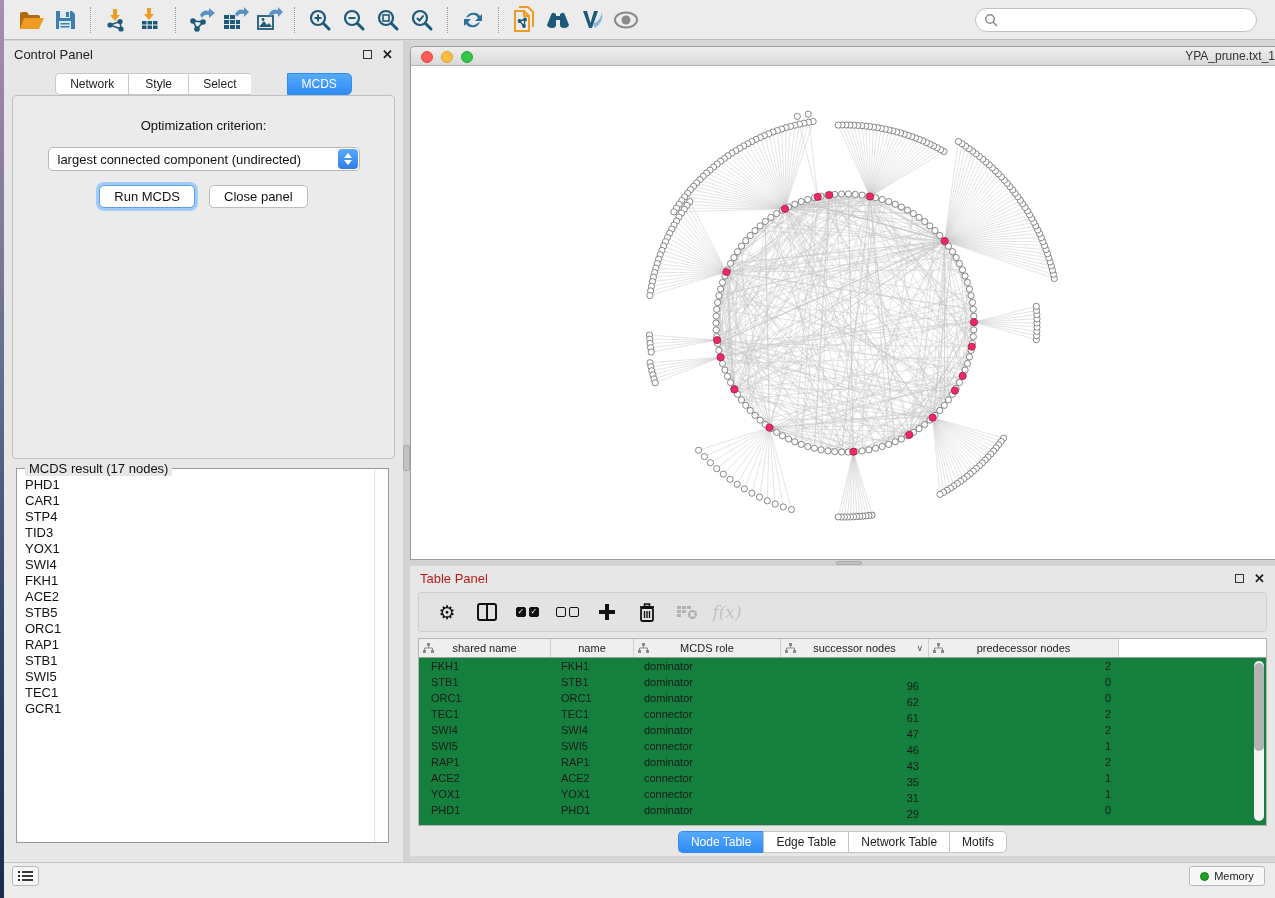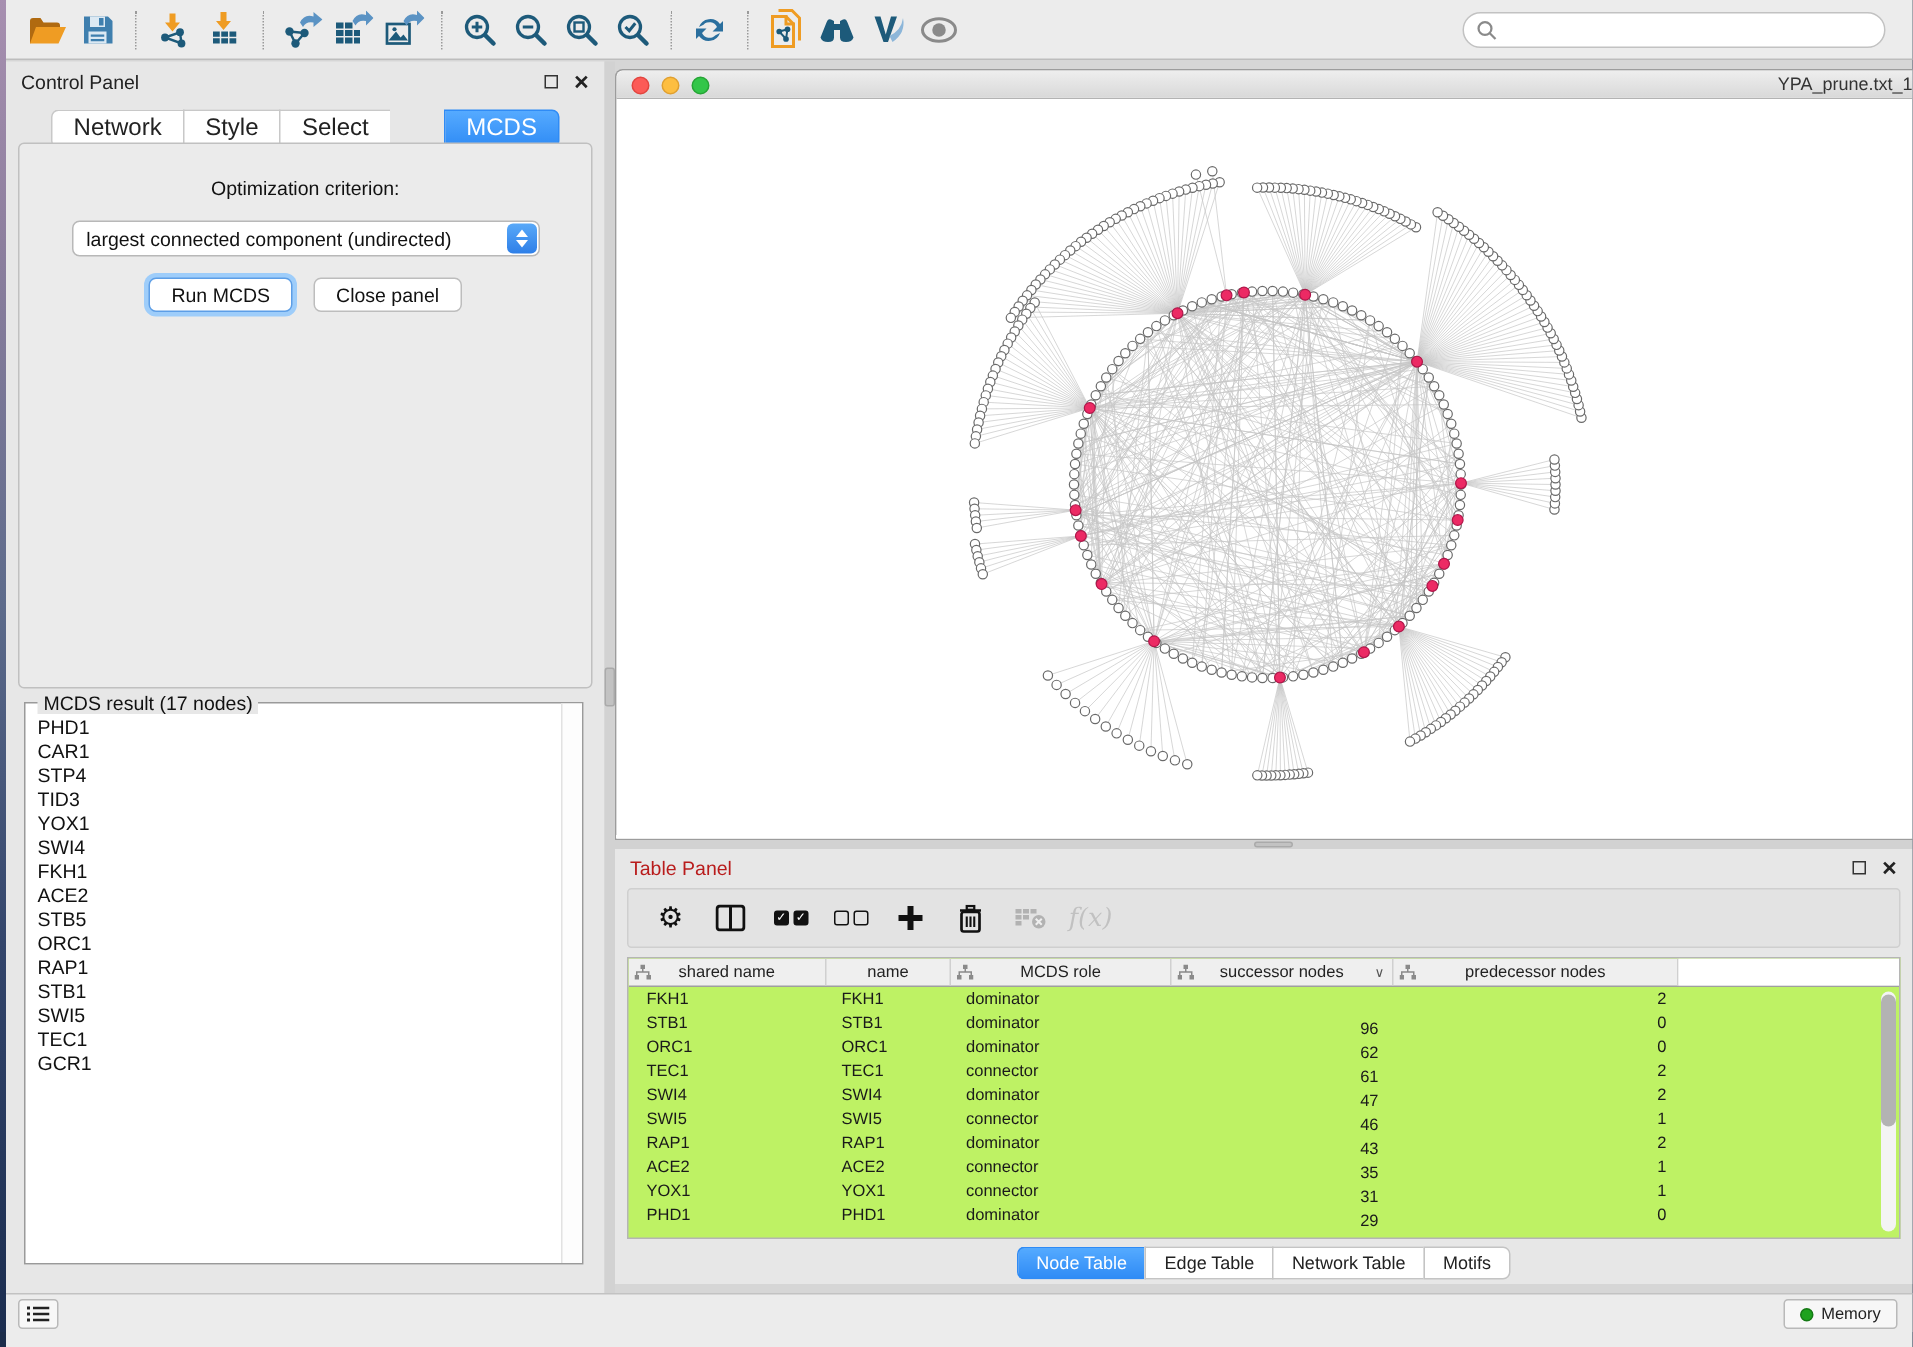--- a/index.html
+++ b/index.html
@@ -27,21 +27,21 @@
   #toolbar-search input { border:none; outline:none; flex:1; font-size:12px; background:transparent; }
 
   
   #control-panel { position:absolute; left:0; top:41px; width:399px; height:821px; background:#e7e7e7; }
   #cp-header { height:26px; display:flex; align-items:center; padding:0 10px; }
   #cp-title { font-size:13px; color:#222; }
   .win-icons { margin-left:auto; display:flex; gap:10px; align-items:center; }
   .float-glyph { width:9px; height:9px; border:1.5px solid #333; display:inline-block; }
   .close-glyph { font-size:13px; font-weight:bold; color:#222; line-height:9px; }
   #cp-tabs { display:flex; justify-content:center; margin-top:6px; }
-  .cp-tab { font-size:16px; padding:3px 14px; background:#ffffff; border:1px solid #c8c8c8;
+  .cp-tab { font-size:12px; padding:3px 14px; background:#ffffff; border:1px solid #c8c8c8;
     border-right:none; color:#222; min-width:60px; text-align:center; }
   .cp-tab:first-child { border-radius:5px 0 0 5px; }
   .cp-tab:last-child { border-radius:0 5px 5px 0; border-right:1px solid #c8c8c8; }
   .cp-tab.selected { background:linear-gradient(180deg,#55aaff,#2f8bf5); color:#fff; border-color:#2f8bf5;margin-left:36px; }
   #cp-body { position:absolute; left:8px; top:54px; width:383px; height:364px;
     background:#ebebeb; border:1px solid #c0c0c0; border-radius:4px; }
   #opt-label { text-align:center; font-size:13px; color:#111; margin-top:22px; }
   #opt-select { position:relative; margin:14px auto 0 auto; width:312px; height:24px;
     background:#ffffff; border:1px solid #b8b8b8; border-radius:5px;
     display:flex; align-items:center; padding-left:9px; font-size:13px; color:#111; }
@@ -96,21 +96,21 @@
   .tp-icon { width:28px; height:28px; display:flex; align-items:center; justify-content:center; }
   .tp-icon.disabled { opacity:.45; }
   .gear-glyph { font-size:19px; color:#111; line-height:1; }
   .fx-glyph { font-family:"DejaVu Serif", serif; font-style:italic; font-size:17px; color:#9a9a9a; }
   .chkpair { display:flex; gap:3px; }
   .chk { width:10px; height:10px; border:1.5px solid #111; border-radius:2px; position:relative; }
   .chk.checked { background:#111; }
   .chk.checked::after { content:"✓"; color:#fff; font-size:8px; position:absolute; left:1px; top:-1px; }
 
   #node-table { position:absolute; left:8px; top:72px; width:849px; height:188px;
-    background:#bef264; border:1px solid #b5b5b5; overflow:hidden; }
+    background:#15803d; border:1px solid #b5b5b5; overflow:hidden; }
   #nt-header { display:grid; grid-template-columns:132px 83px 147px 148px 190px 1fr;
     height:19px; border-bottom:1px solid #9f9f9f; background:#efefef; }
   .nt-hcell { position:relative; border-right:1px solid #d0d0d0; font-size:11px; color:#222;
     display:flex; align-items:center; justify-content:center; gap:4px; }
   .nt-hcell:last-child { border-right:none; background:#ffffff; }
   .tree-ico { position:absolute; left:4px; top:4px; }
   .sort-chev { position:absolute; right:5px; color:#555; font-size:9px; }
   #nt-rows { font-size:11px; color:#1a1a1a; }
   .nt-row { display:grid; grid-template-columns:132px 83px 147px 148px 190px 1fr; height:16px; line-height:16px; }
   .nt-row .c0 { padding-left:12px; }

